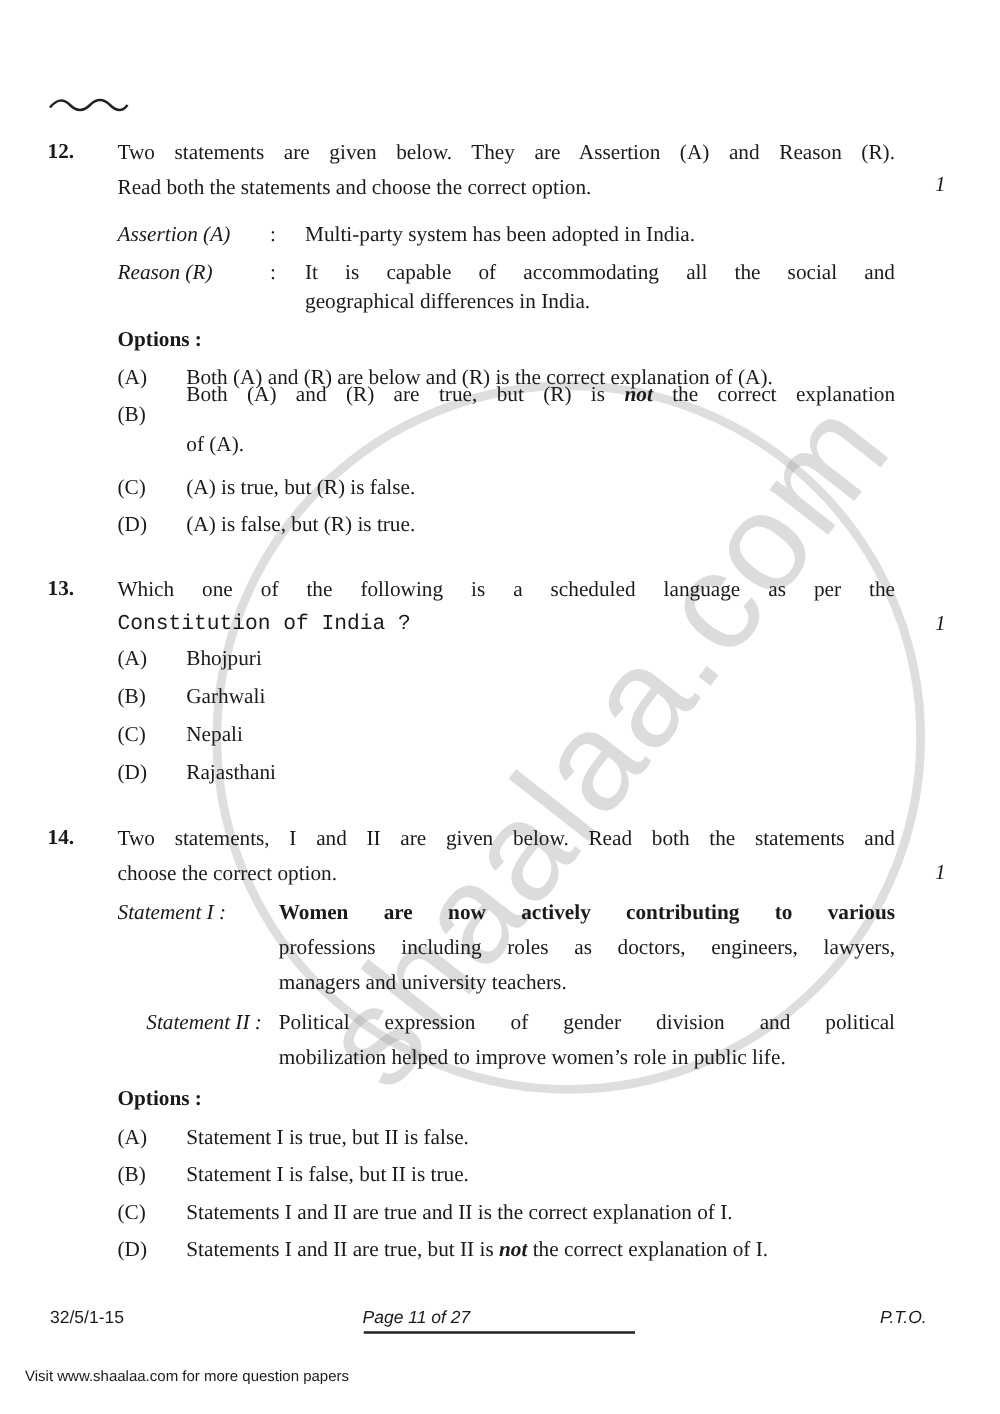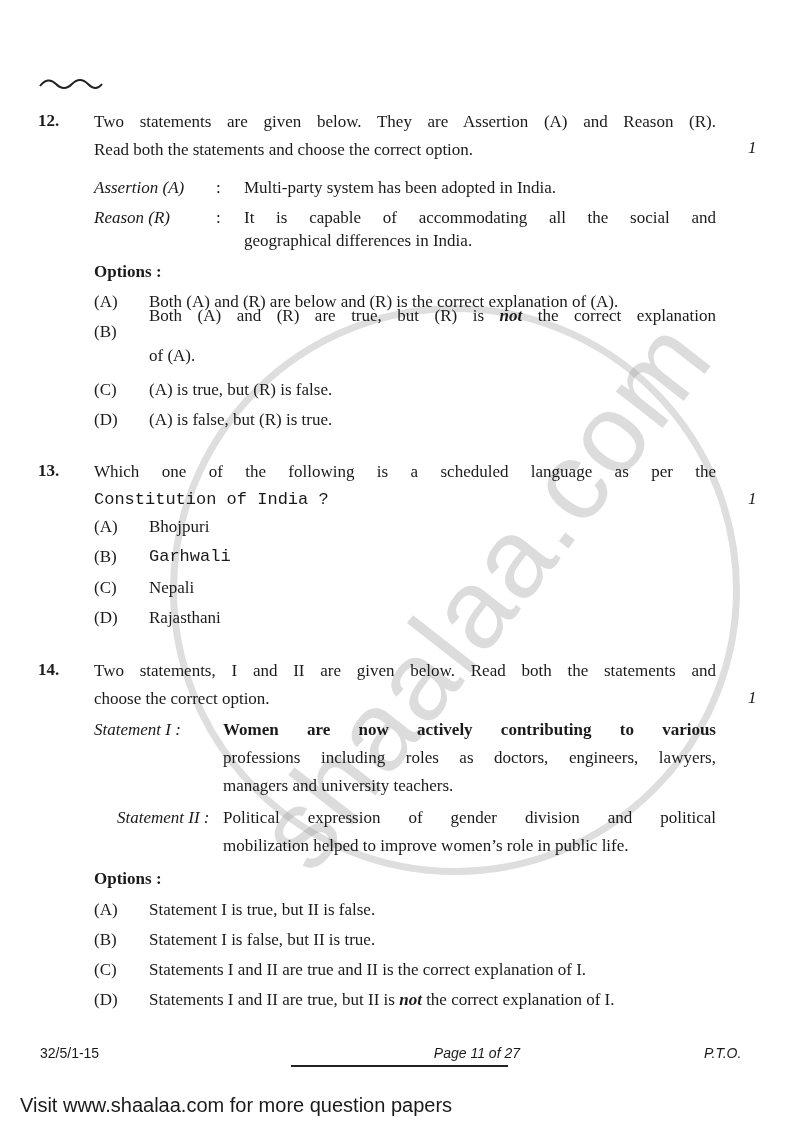--- a/index.html
+++ b/index.html
@@ -23,21 +23,21 @@
     .body17 { font-family: "Liberation Serif", serif; font-size: 17px; line-height: 23px; }
     .opt-letter { font-family: "Liberation Serif", serif; font-size: 17px; left: 94px; }
     .opt-text { font-family: "Liberation Serif", serif; font-size: 17px; left: 149px; width: 567px; line-height: 24px; }
     .opts-heading { font-family: "Liberation Serif", serif; font-weight: bold; font-size: 17px; left: 94px; }
     .bi { font-weight: bold; font-style: italic; }
 
     .footer-code, .footer-page, .footer-pto { font-family: "Liberation Sans", "DejaVu Sans", sans-serif; font-size: 14px; }
     .footer-page { font-style: italic; }
     .footer-pto { font-style: italic; }
     .footer-rule { position: absolute; left: 291px; top: 1065px; width: 217px; height: 2px; background: #222; }
-    .visit { font-family: "Liberation Sans", "DejaVu Sans", sans-serif; font-size: 20px; left: 20px; top: 1094px; color: #1a1a1a; }
+    .visit { font-family: "Liberation Sans", "DejaVu Sans", sans-serif; font-size: 12px; left: 20px; top: 1094px; color: #1a1a1a; }
 
     .wm-circle {
       position: absolute; left: 170px; top: 305px; width: 570px; height: 570px;
       border: 7px solid rgba(160,160,160,0.35); border-radius: 50%; box-sizing: border-box;
       pointer-events: none;
     }
     .wm-text {
       position: absolute; left: 170px; top: 560px; width: 580px; text-align: center;
       font-family: "Liberation Sans", "DejaVu Sans", sans-serif; font-size: 112px; letter-spacing: 2px;
       color: rgba(150,150,150,0.33); transform: rotate(-52deg); transform-origin: 50% 50%;
@@ -86,21 +86,21 @@
   <div class="abs opt-text" style="top:408px;">(A) is false, but (R) is true.</div>
 
   <div class="abs qnum" style="top:461px;">13.</div>
   <div class="abs qtext justify-last" style="top:458px;">Which one of the following is a scheduled language as per the</div>
   <div class="abs qtext" style="top:486px;font-family:Liberation Mono, monospace;">Constitution of India ?</div>
   <div class="abs marks" style="top:489px;">1</div>
 
   <div class="abs opt-letter" style="top:517px;">(A)</div>
   <div class="abs opt-text" style="top:515px;">Bhojpuri</div>
   <div class="abs opt-letter" style="top:547px;">(B)</div>
-  <div class="abs opt-text" style="top:545px;font-family:Liberation Mono, monospace;">Garhwali</div>
+  <div class="abs opt-text" style="top:545px;">Garhwali</div>
   <div class="abs opt-letter" style="top:578px;">(C)</div>
   <div class="abs opt-text" style="top:576px;">Nepali</div>
   <div class="abs opt-letter" style="top:608px;">(D)</div>
   <div class="abs opt-text" style="top:606px;">Rajasthani</div>
 
   <div class="abs qnum" style="top:660px;">14.</div>
   <div class="abs qtext justify-last" style="top:657px;">Two statements, I and II are given below. Read both the statements and</div>
   <div class="abs qtext" style="top:685px;">choose the correct option.</div>
   <div class="abs marks" style="top:688px;">1</div>
 
@@ -118,18 +118,18 @@
   <div class="abs opt-letter" style="top:900px;">(A)</div>
   <div class="abs opt-text" style="top:898px;">Statement I is true, but II is false.</div>
   <div class="abs opt-letter" style="top:930px;">(B)</div>
   <div class="abs opt-text" style="top:928px;">Statement I is false, but II is true.</div>
   <div class="abs opt-letter" style="top:960px;">(C)</div>
   <div class="abs opt-text" style="top:958px;">Statements I and II are true and II is the correct explanation of I.</div>
   <div class="abs opt-letter" style="top:990px;">(D)</div>
   <div class="abs opt-text" style="top:988px; width:600px;"><span>Statements I and II are true, but II is</span> <span class="bi">not</span> <span>the correct explanation of I.</span></div>
 
   <div class="abs footer-code" style="left:40px; top:1045px;">32/5/1-15</div>
-  <div class="abs footer-page" style="left:303px; top:1045px; width:217px; text-align:right;">Page 11 of 27</div>
+  <div class="abs footer-page" style="left:290px; top:1045px; width:217px; text-align:left;">Page 11 of 27</div>
   <div class="footer-rule"></div>
   <div class="abs footer-pto" style="left:704px; top:1045px;">P.T.O.</div>
 
   <div class="abs visit">Visit www.shaalaa.com for more question papers</div>
 </div>
 
 </body></html>

